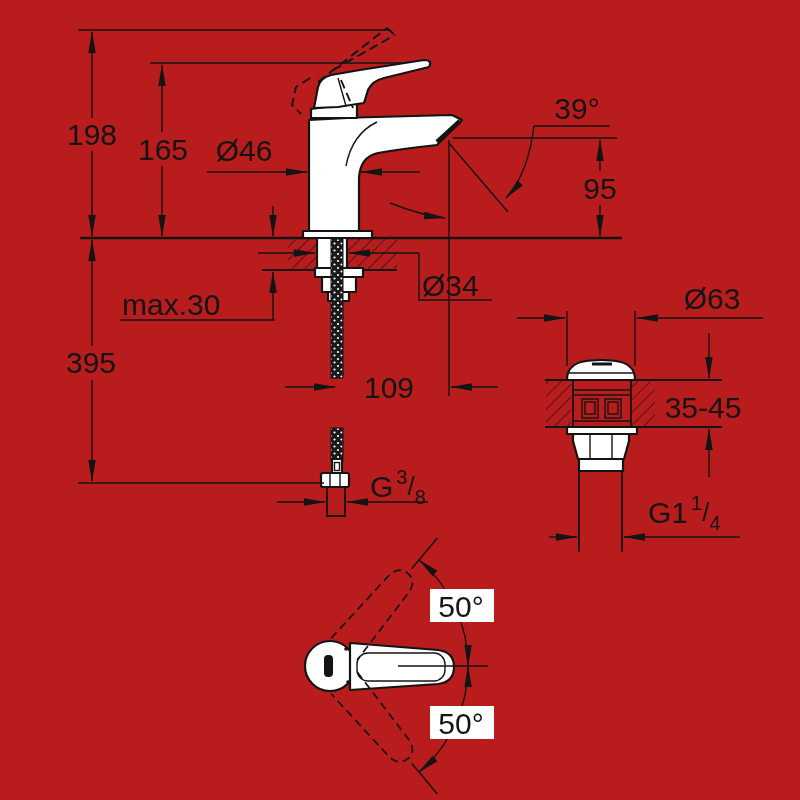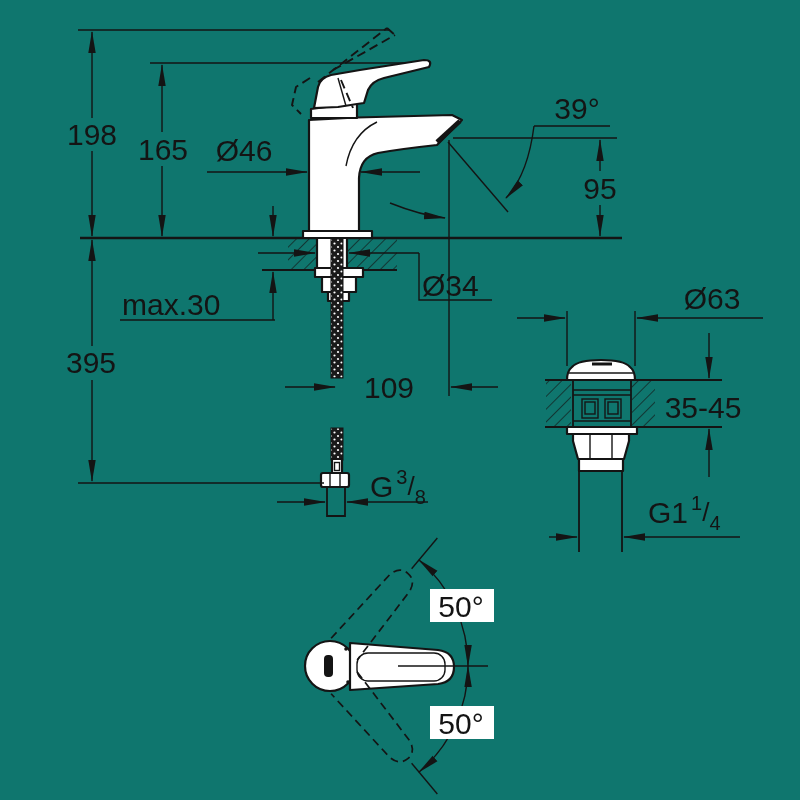--- a/index.html
+++ b/index.html
@@ -1,16 +1,16 @@
 <!DOCTYPE html>
 <html><head>
 <meta charset="utf-8">
 <style>
   html,body{margin:0;padding:0;background:#ffffff;}
-  .canvas{position:relative;width:800px;height:800px;background:#0f766e;overflow:hidden;
+  .canvas{position:relative;width:800px;height:800px;background:#b91c1c;overflow:hidden;
           font-family:"Liberation Sans",sans-serif;}
   svg text{font-family:"Liberation Sans",sans-serif;font-size:30px;fill:#141414;}
   svg .sm{font-size:20px;}
   svg .mid{font-size:26px;}
   .ol{stroke:#141414;stroke-width:2.2;fill:#ffffff;stroke-linejoin:round;}
   .ln{stroke:#141414;stroke-width:1.4;fill:none;}
   .ln2{stroke:#141414;stroke-width:1.8;fill:none;}
   .thick{stroke:#141414;stroke-width:2.6;fill:none;}
   .dim{stroke:#141414;stroke-width:1.4;fill:none;}
   .dash{stroke:#141414;stroke-width:1.9;fill:none;stroke-dasharray:9 5;stroke-linejoin:round;}

